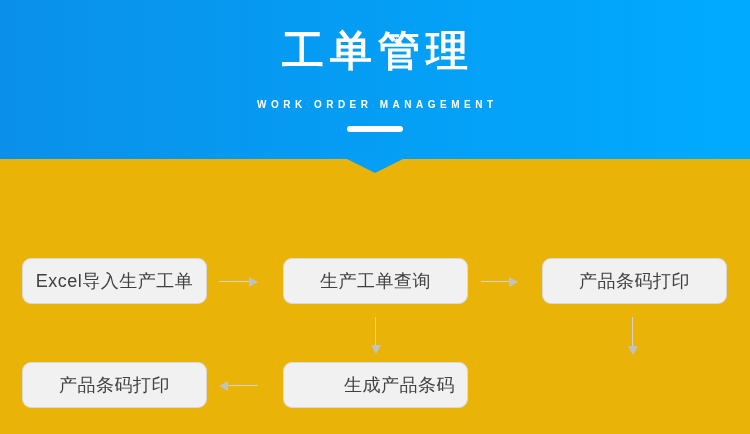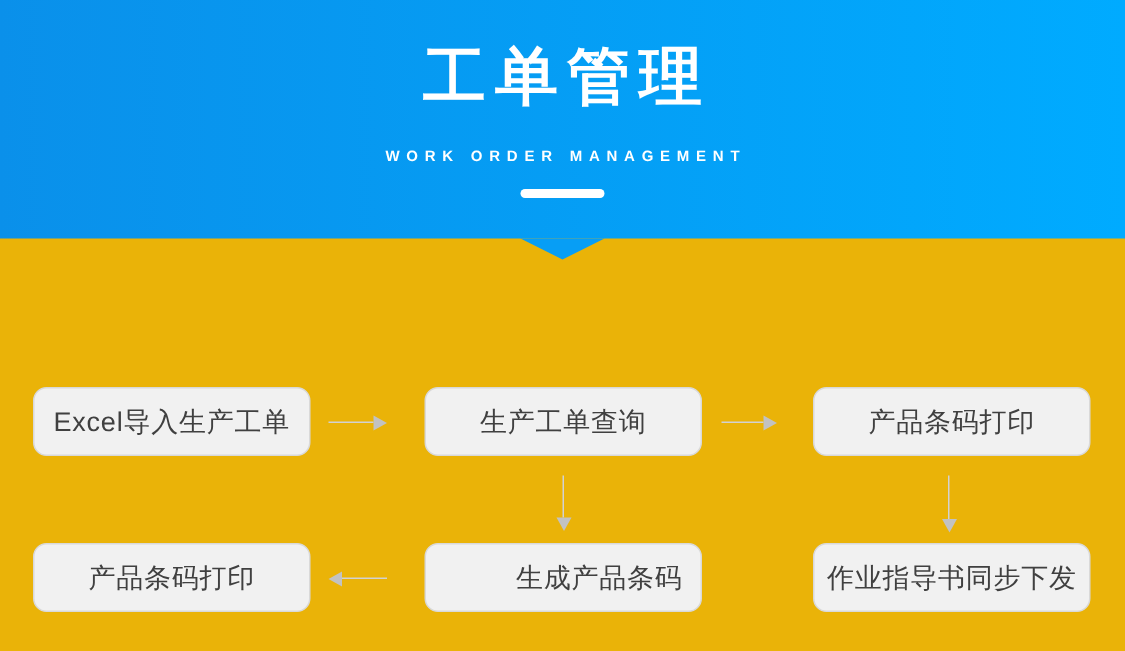--- a/index.html
+++ b/index.html
@@ -147,23 +147,20 @@
   </div>
   <div class="node n3">
     <span>产品条码打印</span>
   </div>
   <div class="node n4">
     <span>产品条码打印</span>
   </div>
   <div class="node n5">
     <span>生成产品条码</span>
   </div>
-  <div class="node n6">
-    <span>作业指导书同步下发</span>
-  </div>
 
   <div class="harrow right a1"></div>
   <div class="harrow right a2"></div>
   <div class="varrow a4"></div>
   <div class="varrow a5"></div>
   <div class="harrow left a3"></div>
 
 </div>
 
 </body></html>

